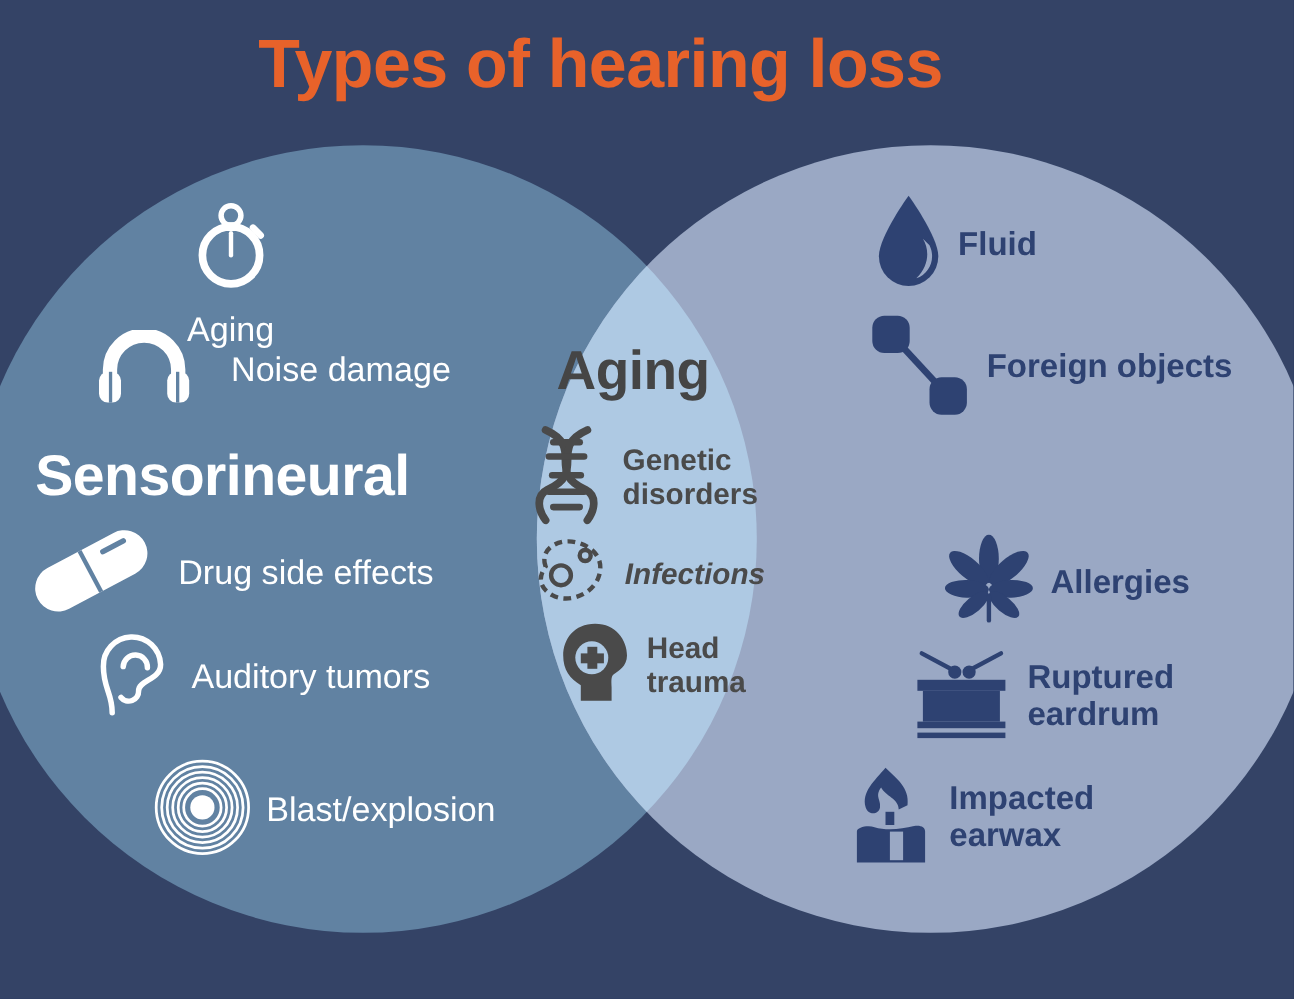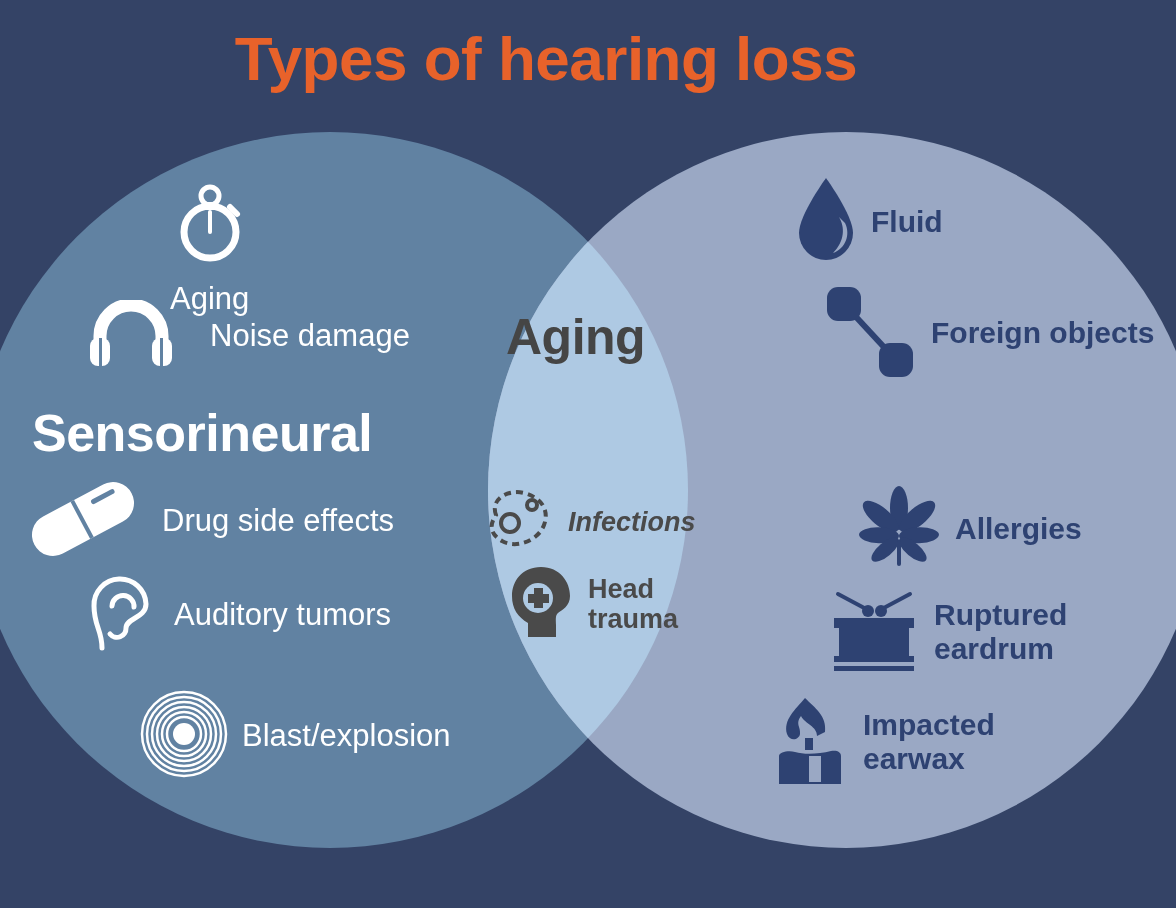--- a/index.html
+++ b/index.html
@@ -140,21 +140,21 @@
   #it-blast        { left: 140px; top: 690px; }
 
   
   #h-mixed         { left: 506px; top: 308px; }
   #it-genetic      { left: 478px; top: 385px; }
   #it-infections   { left: 482px; top: 487px; font-style: italic; }
   #it-head         { left: 508px; top: 565px; }
 
   
   #it-fluid        { left: 795px; top: 175px; }
-  #it-foreign      { left: 821px; top: 283px; }
+  #it-foreign      { left: 787px; top: 283px; }
   #h-conductive    { left: 774px; top: 410px; }
   #it-allergies    { left: 857px; top: 486px; }
   #it-eardrum      { left: 828px; top: 588px; }
   #it-earwax       { left: 775px; top: 694px; }
 </style>
 </head>
 <body>
 
 <div id="infographic">
 
@@ -229,20 +229,39 @@
         <circle cx="44" cy="44" r="32" fill="none" stroke="#fff" stroke-width="2.5"></circle>
         <circle cx="44" cy="44" r="37" fill="none" stroke="#fff" stroke-width="2.5"></circle>
         <circle cx="44" cy="44" r="42" fill="none" stroke="#fff" stroke-width="2.5"></circle>
       </svg>
     </span>
     <span class="lbl">Blast/explosion</span>
   </div>
 
   <div class="heading-mid" id="h-mixed">Aging</div>
 
+  <div class="item side-mid" id="it-genetic">
+    <span class="ico">
+      <svg width="74" height="92" viewBox="0 0 74 92">
+        <g stroke="#4a4a4a" stroke-width="7" fill="none" stroke-linecap="round">
+          <path d="M18 6 C54 22 18 44 54 60 C66 66 62 80 56 88"></path>
+          <path d="M56 6 C20 22 56 44 20 60 C8 66 12 80 18 88"></path>
+        </g>
+        <g stroke="#4a4a4a" stroke-width="6" stroke-linecap="round">
+          <line x1="25" y1="17" x2="49" y2="17"></line>
+          <line x1="21" y1="30" x2="53" y2="30"></line>
+          <line x1="24" y1="47" x2="50" y2="47"></line>
+          <line x1="21" y1="62" x2="53" y2="62"></line>
+          <line x1="25" y1="76" x2="49" y2="76"></line>
+        </g>
+      </svg>
+    </span>
+    <span class="lbl">Genetic
+disorders</span>
+  </div>
 
   <div class="item side-mid" id="it-infections">
     <span class="ico">
       <svg width="72" height="66" viewBox="0 0 72 66">
         <path d="M14 28 C8 12 26 2 42 6 C58 10 68 22 62 38 C56 54 34 62 20 54 C8 47 7 38 14 28 Z" fill="none" stroke="#4a4a4a" stroke-width="4" stroke-dasharray="7 5"></path>
         <circle cx="28" cy="36" r="9" fill="none" stroke="#4a4a4a" stroke-width="4"></circle>
         <circle cx="50" cy="18" r="5" fill="none" stroke="#4a4a4a" stroke-width="4"></circle>
       </svg>
     </span>
     <span class="lbl">Infections</span>

